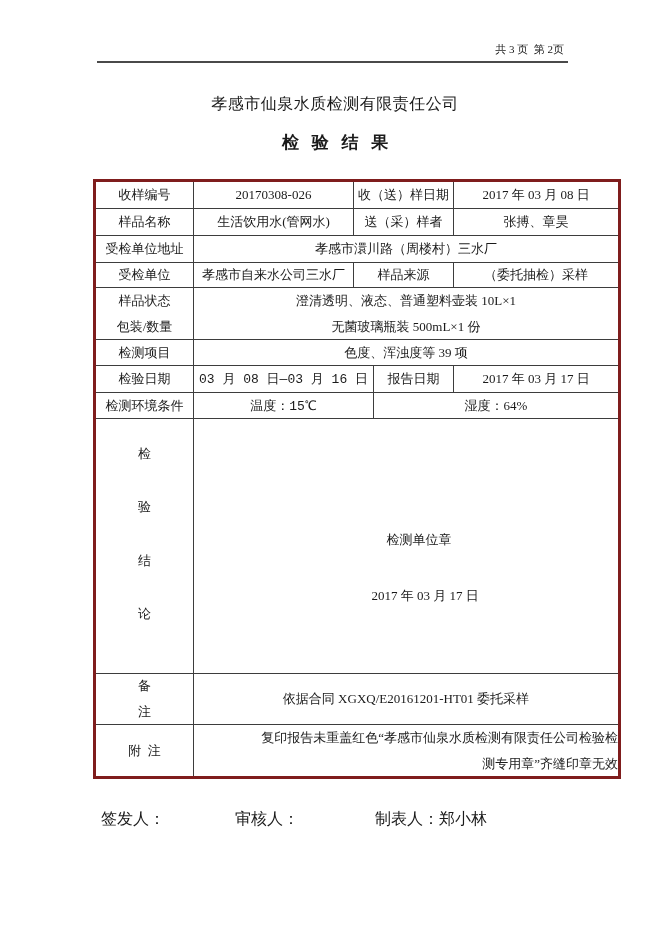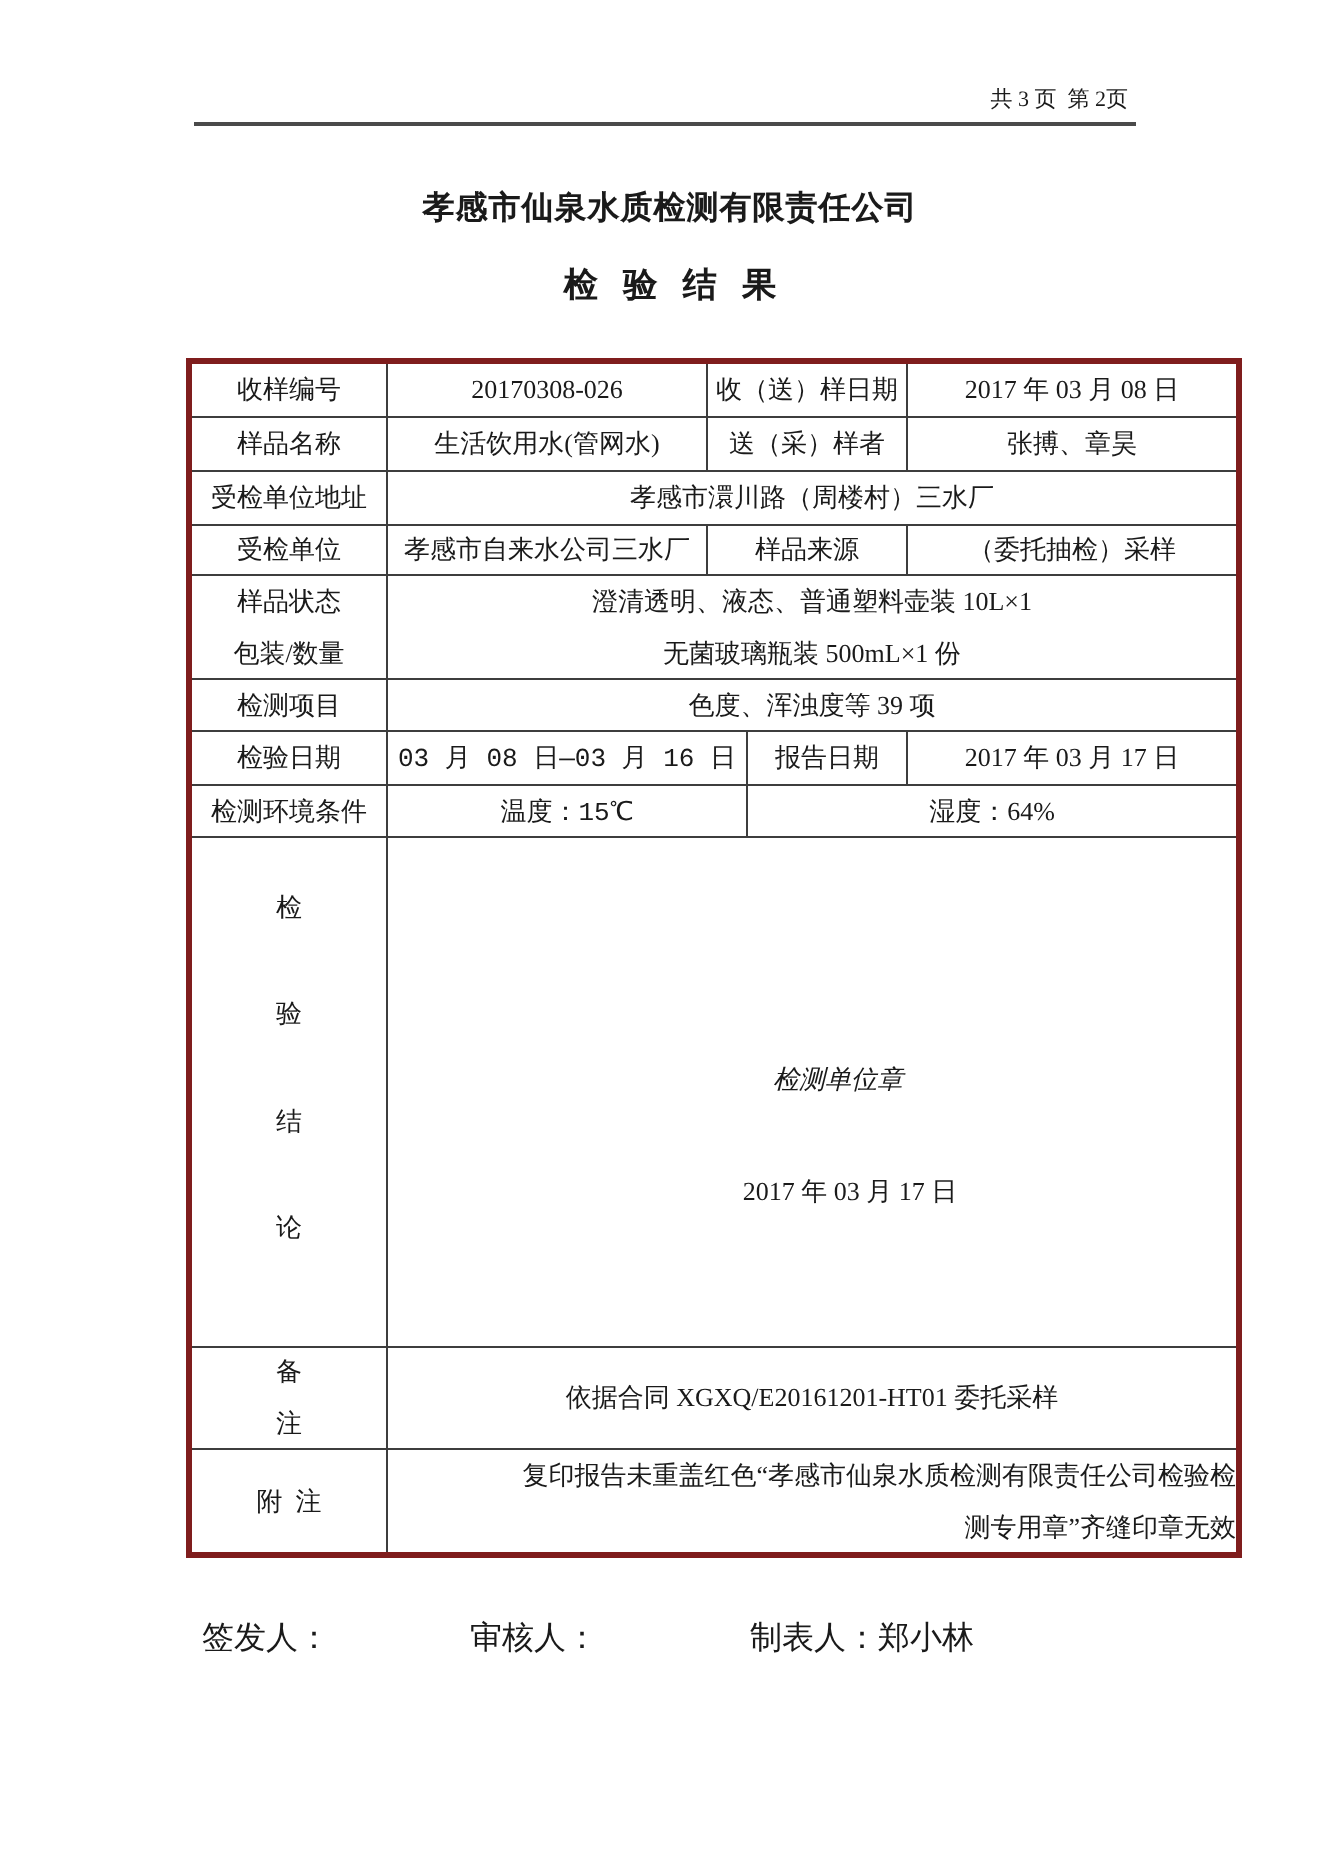--- a/index.html
+++ b/index.html
@@ -26,21 +26,21 @@
     white-space: pre;
   }
   .header-rule {
     border-bottom: 2px solid #4a4a4a;
   }
   .doc-title {
     margin: 31px 0 0 93px;
     width: 484px;
     text-align: center;
     font-size: 16px;
-    font-weight: bold;
+    font-weight: normal;
     letter-spacing: 0.5px;
   }
   .doc-subtitle {
     margin: 16px 0 0 93px;
     width: 484px;
     text-align: center;
     font-size: 17px;
     font-weight: bold;
     white-space: pre;
   }
@@ -78,21 +78,21 @@
   .two-line { line-height: 26px; }
   .conclusion-label {
     justify-content: space-between;
     padding: 26px 0 50px 0;
   }
   .conclusion-body {
     justify-content: flex-start;
     padding-top: 112px;
     transform: translateX(0);
   }
-  .stamp-label { margin-left: 26px; font-style: italic; }
+  .stamp-label { margin-left: 26px; }
   .stamp-date  { margin-top: 38px; margin-left: 38px; }
   .note-value {
     align-items: flex-end;
     text-align: left;
     padding-left: 10px;
   }
   .signatures {
     margin: 30px 18px 0 101px;
     font-size: 16px;
     display: flex;

